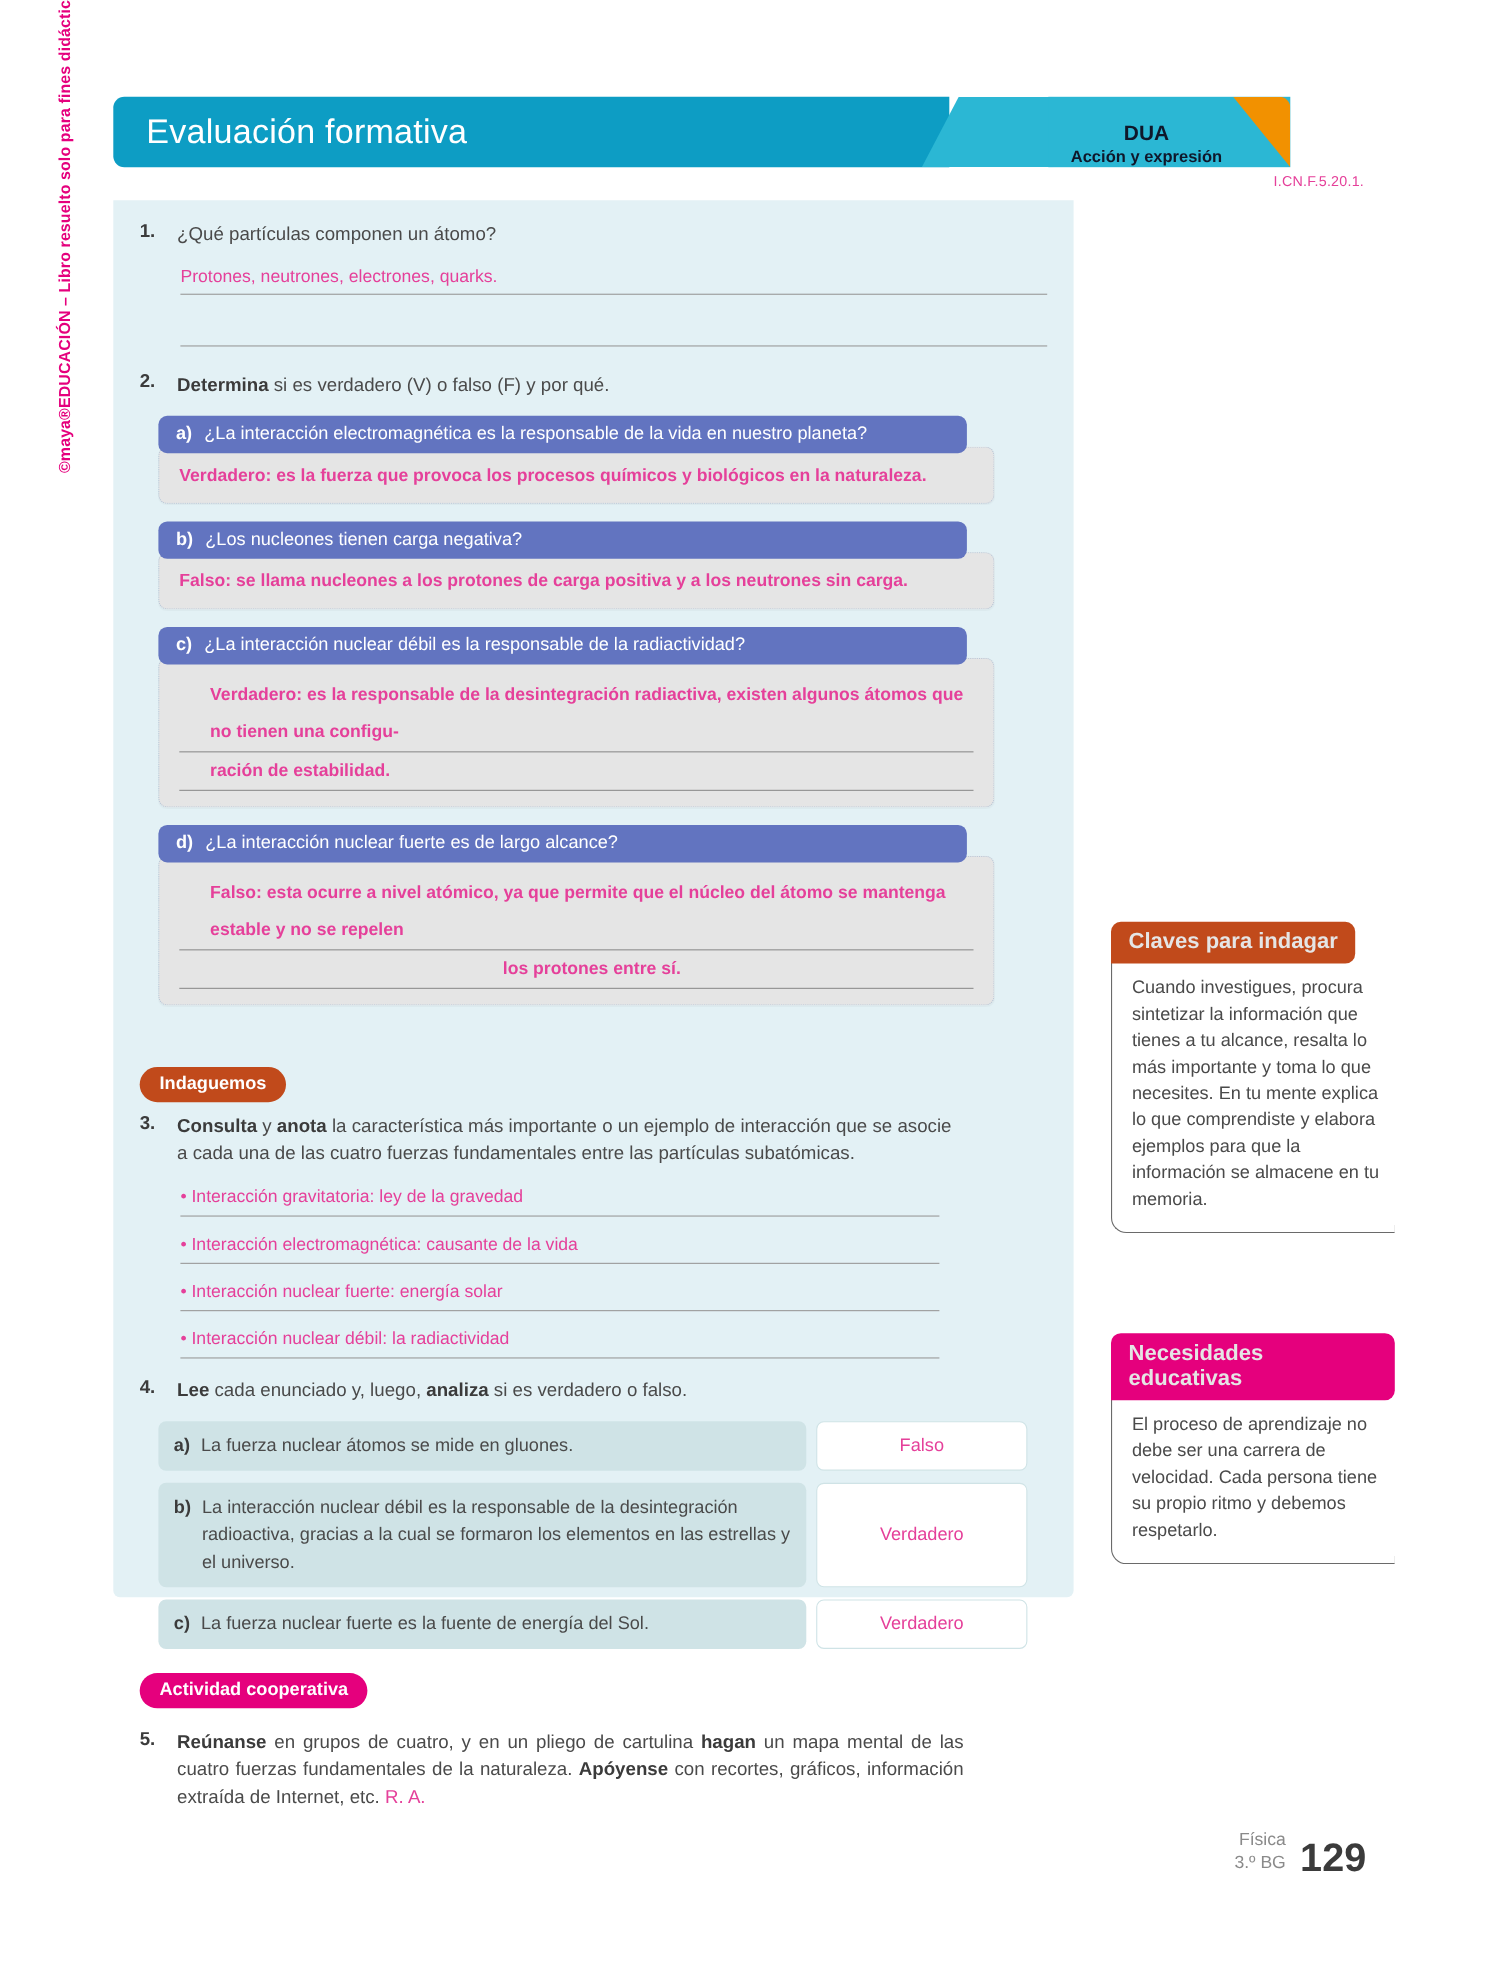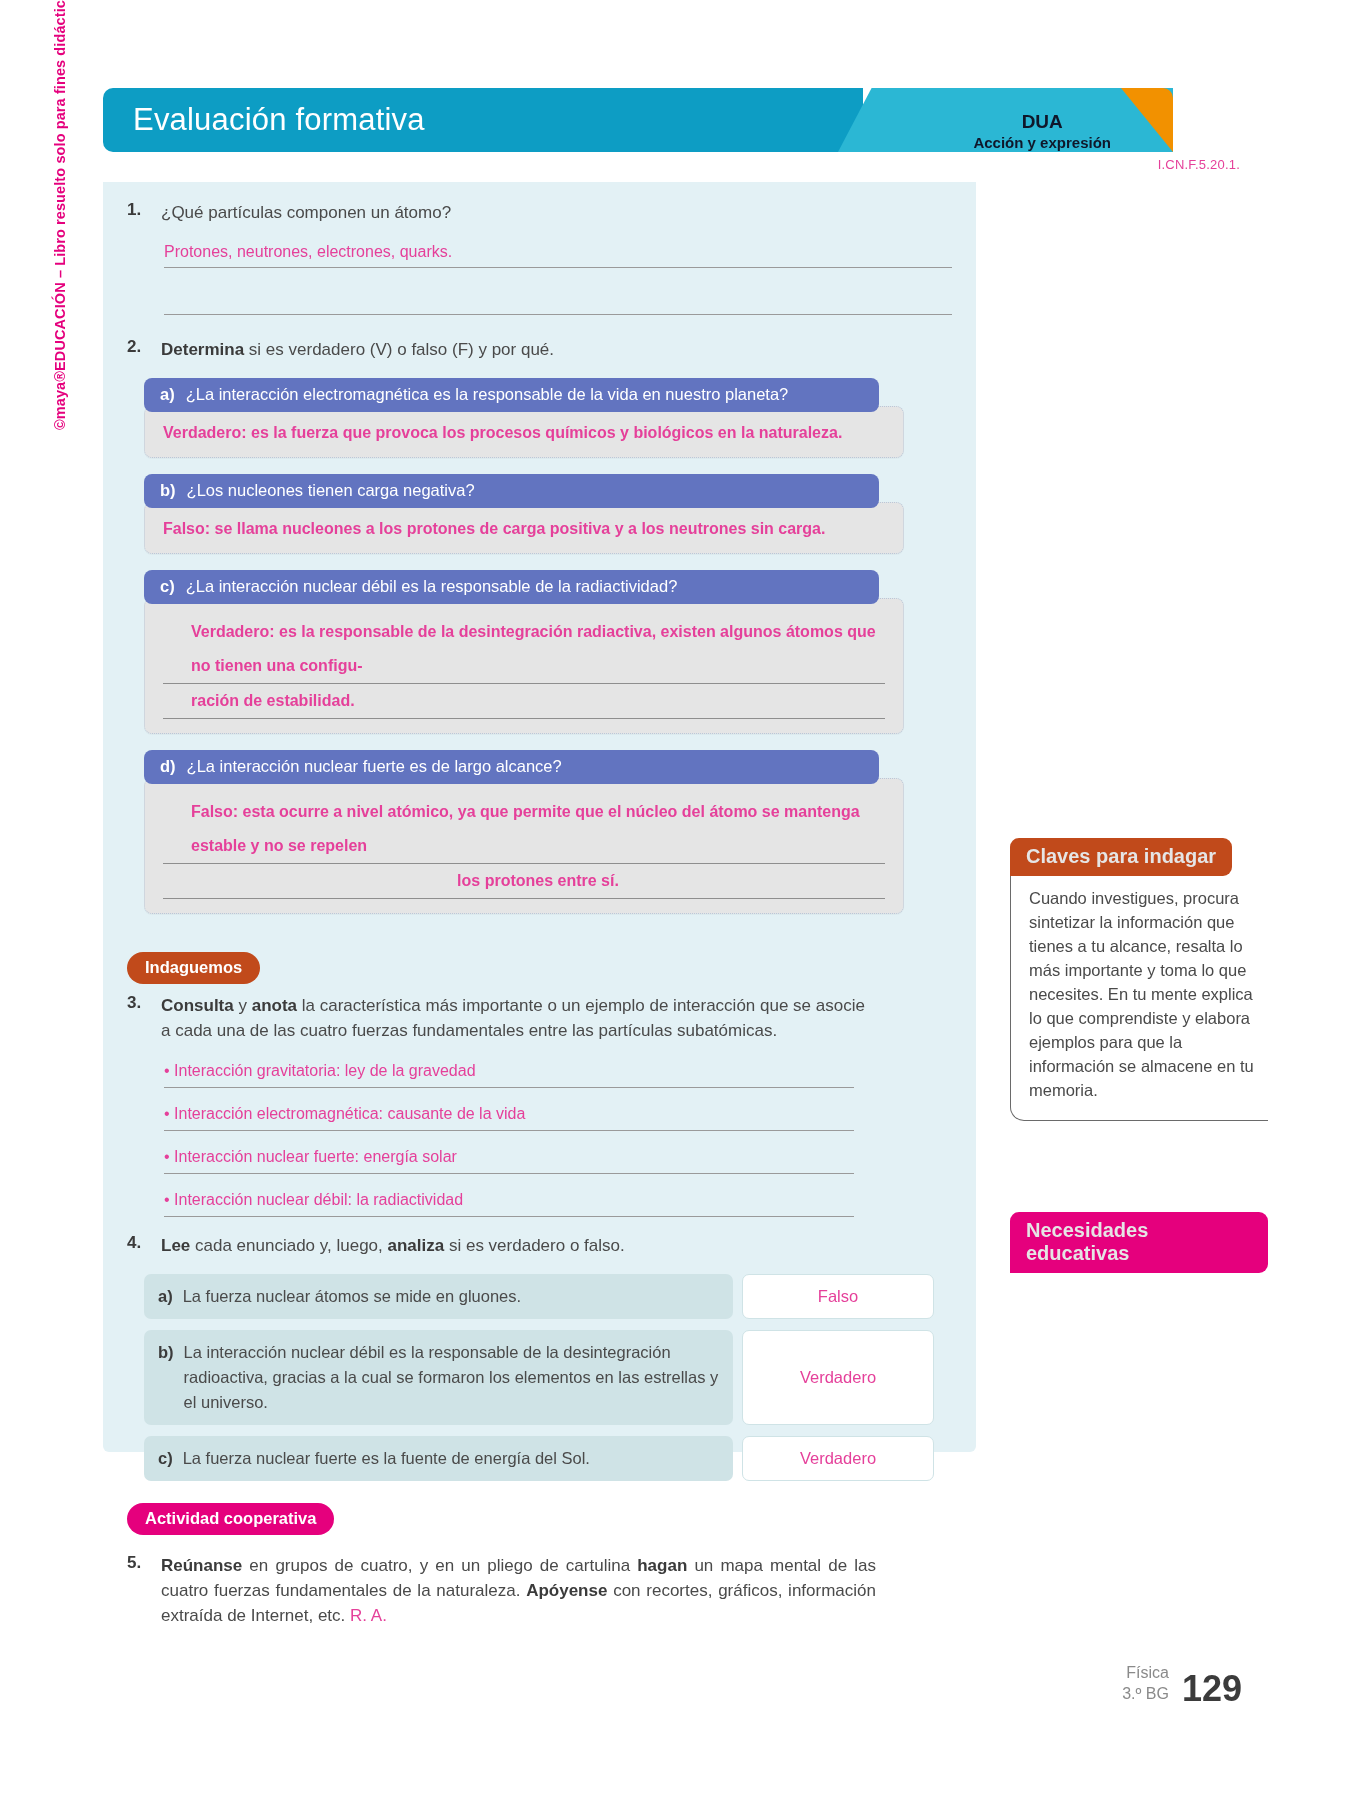--- a/index.html
+++ b/index.html
@@ -270,21 +270,21 @@
       <div class="strip">
         <span class="lt">d)</span>
         <span>¿La interacción nuclear fuerte es de largo alcance?</span>
       </div>
       <div class="strip-box">
         <span class="filled u" style="padding-left:28px;">Falso: esta ocurre a nivel atómico, ya que permite que el núcleo del átomo se mantenga estable y no se repelen</span>
         <span class="filled u" style="padding-left:28px;text-align:center;">los protones entre sí.</span>
       </div>
     </div>
 
-    <div style="margin:38px 0 0 24px;">
+    <div style="margin:56px 0 0 24px;">
       <span class="tag orange">Indaguemos</span>
     </div>
 
     <div class="qrow" style="margin-top:9px;">
       <div class="qnum">3.</div>
       <div class="qtext" style="width:715px;">
         <b>Consulta</b><span> y </span><b>anota</b><span> la característica más importante o un ejemplo de interacción que se asocie a cada una de las cuatro fuerzas fundamentales entre las partículas subatómicas.</span>
       </div>
     </div>
     <div class="bullets">
@@ -338,20 +338,21 @@
 
   </div>
 
   <div class="callout" style="left:1010px; top:838px;">
     <span class="cap orange">Claves para indagar</span>
     <div class="body">Cuando investigues, procura sintetizar la información que tienes a tu alcance, resalta lo más importante y toma lo que necesites. En tu mente explica lo que comprendiste y elabora ejemplos para que la información se almacene en tu memoria.</div>
   </div>
 
   <div class="callout" style="left:1010px; top:1212px;">
     <span class="cap pink">Necesidades educativas</span>
+    <div class="body">El proceso de aprendizaje no debe ser una carrera de velocidad. Cada persona tiene su propio ritmo y debemos respetarlo.</div>
   </div>
 
   <div class="footer">
     <div class="lab">
       <div>Física</div>
       <div>3.º BG</div>
     </div>
     <div class="pg">129</div>
   </div>
 

